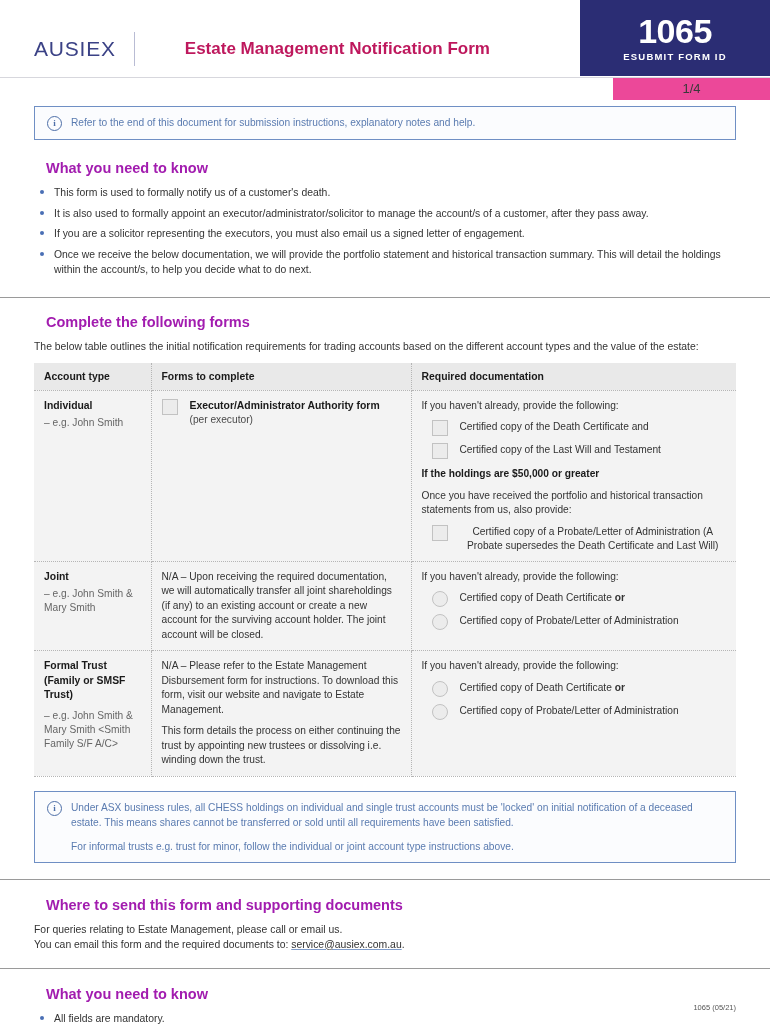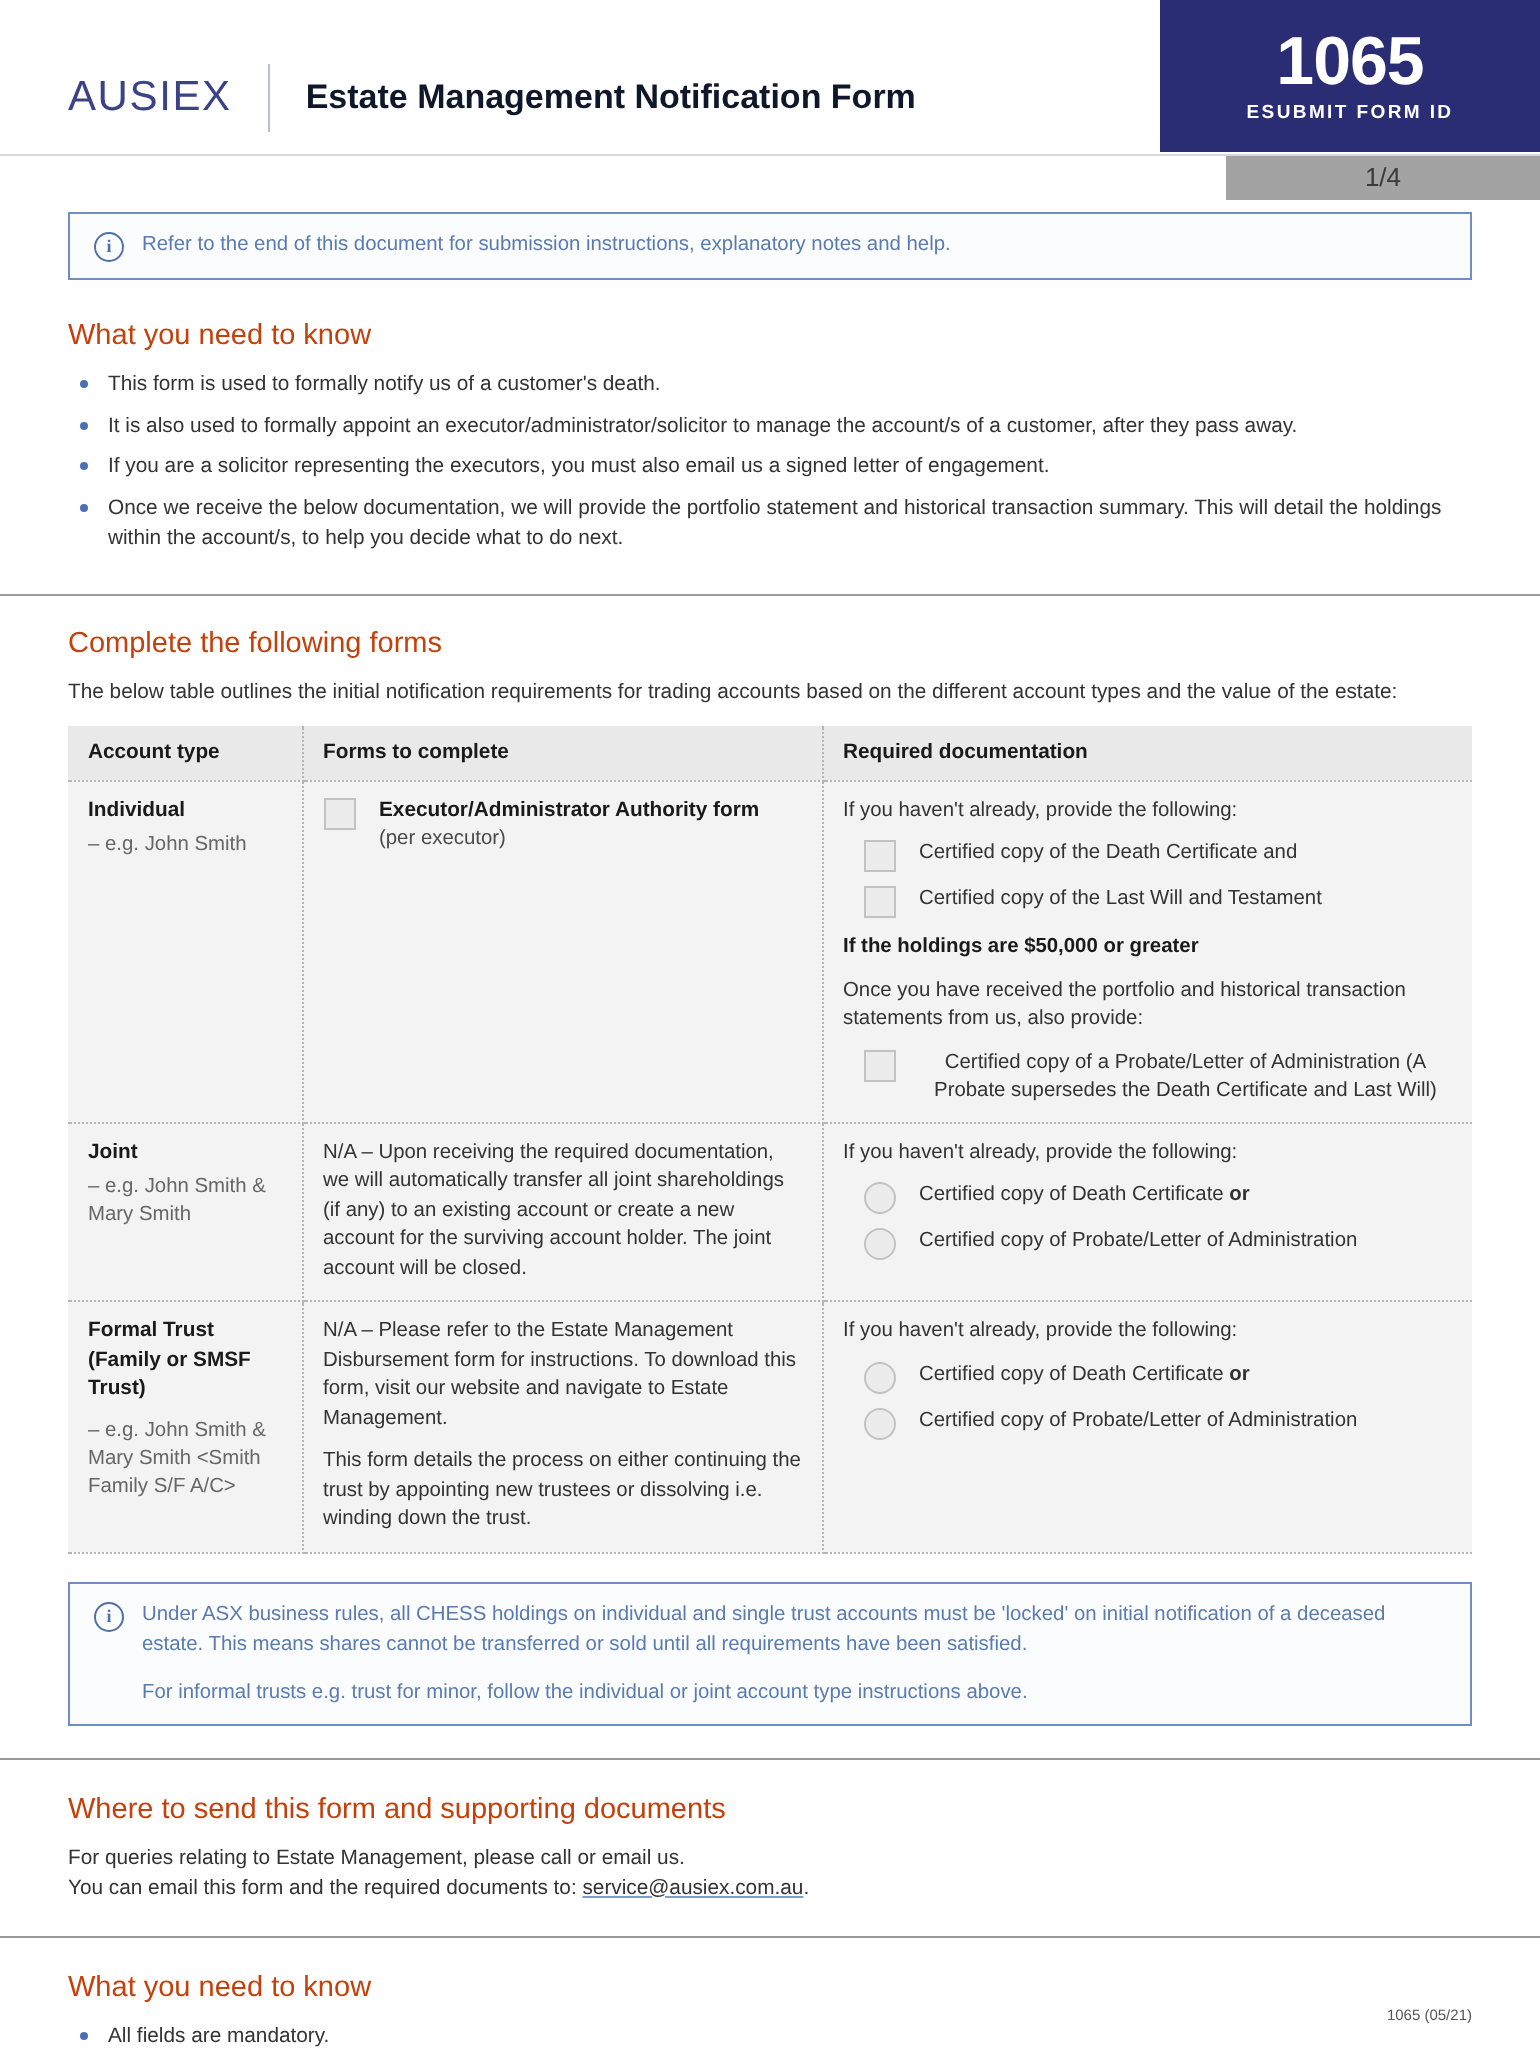--- a/index.html
+++ b/index.html
@@ -38,22 +38,23 @@
   }
   .logo-divider {
     width: 1px;
     height: 34px;
     background: #b9bcd4;
     margin-right: 18px;
   }
   .form-title {
     font-size: 17px;
     font-weight: bold;
-    color: #0f172a;
+    color: #be185d;
     white-space: nowrap;
+    margin-left: 32px;
   }
   .header-rule {
     position: absolute;
     left: 0;
     right: 0;
     top: 77px;
     height: 1px;
     background: #d7d7dd;
   }
   .formid-box {
@@ -80,40 +81,40 @@
     letter-spacing: 1.2px;
     margin-top: 3px;
   }
   .page-count {
     position: absolute;
     right: 0;
     top: 78px;
     width: 157px;
     height: 22px;
     line-height: 22px;
-    background: #a3a3a3;
+    background: #ec4899;
     color: #3a3a3a;
     text-align: center;
     font-size: 13px;
   }
 
   
   .rule-full {
     height: 1px;
     background: #9a9a9a;
     margin: 0;
   }
   .content {
     padding: 0 34px;
   }
   h2.section-heading {
     font-size: 14.5px;
-    font-weight: normal;
-    color: #c2410c;
-    margin: 0 0 9px 0;
+    font-weight: bold;
+    color: #a21caf;
+    margin: 0 0 9px 12px;
   }
   .body-text {
     font-size: 10.4px;
     line-height: 15px;
     color: #333333;
     margin: 0;
   }
 
   
   .info-banner {

